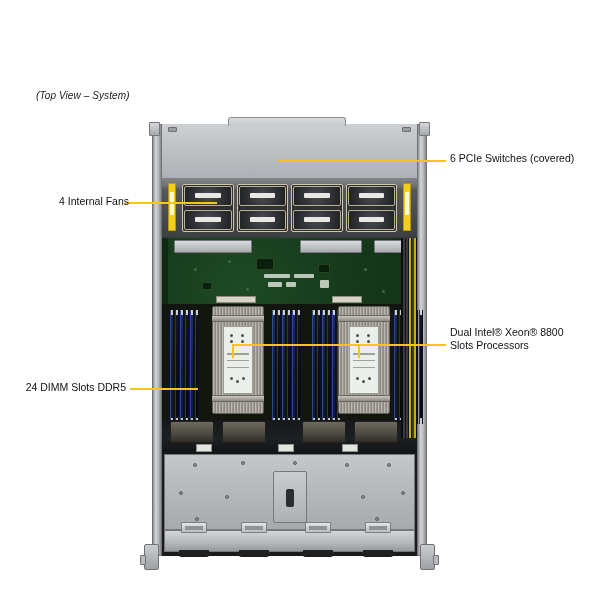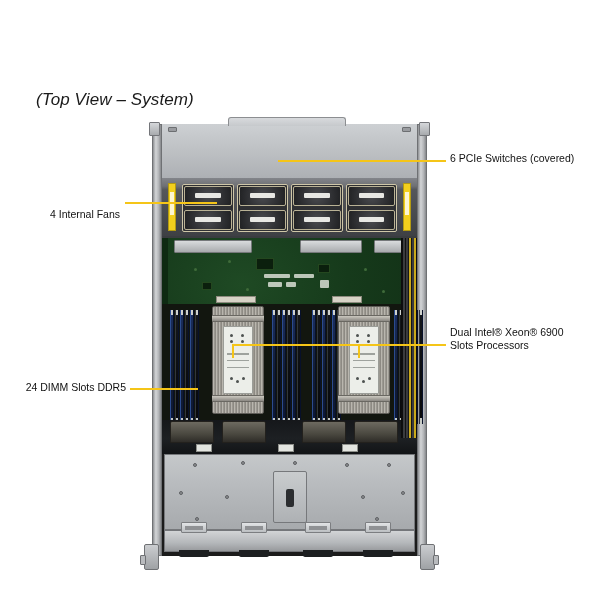--- a/index.html
+++ b/index.html
@@ -13,21 +13,21 @@
     position: relative;
     font-family: "Liberation Sans", sans-serif;
     overflow: hidden;
   }
 
   
   #fig-title {
     position: absolute;
     left: 36px;
     top: 90px;
-    font-size: 17px;
+    font-size: 10px;
     font-style: italic;
     color: #1a1a1a;
     letter-spacing: .1px;
     white-space: nowrap;
   }
 
   
   .callout {
     position: absolute;
     font-size: 10.5px;
@@ -637,24 +637,24 @@
   </div>
   <div class="ear" style="right:-8px; bottom:-14px;">
     <div class="ear-knob" style="right:-5px; top:10px;"></div>
   </div>
 </div>
 
 <div class="leader" style="left:278px; top:160px; width:168px;"></div>
 <div class="callout right" style="left:450px; top:152px;">6 PCIe Switches (covered)</div>
 
 <div class="leader" style="left:125px; top:202px; width:92px;"></div>
-<div class="callout left" style="left:0px; width:120px; top:208px;">4 Internal Fans</div>
+<div class="callout left" style="left:0px; width:120px; top:195px;padding-left:9px;">4 Internal Fans</div>
 
 <div class="leader" style="left:232px; top:344px; width:214px;"></div>
 <div class="leader v" style="left:232px; top:344px; height:14px;"></div>
 <div class="leader v" style="left:358px; top:344px; height:14px;"></div>
 <div class="callout right" style="left:450px; top:326px;">
-  <div>Dual Intel® Xeon® 6900</div>
+  <div>Dual Intel® Xeon® 8800</div>
   <div>Slots Processors</div>
 </div>
 
 <div class="leader" style="left:130px; top:388px; width:68px;"></div>
 <div class="callout left" style="left:0px; width:126px; top:381px;text-align:right;">24 DIMM Slots DDR5</div>
 
 </body></html>

